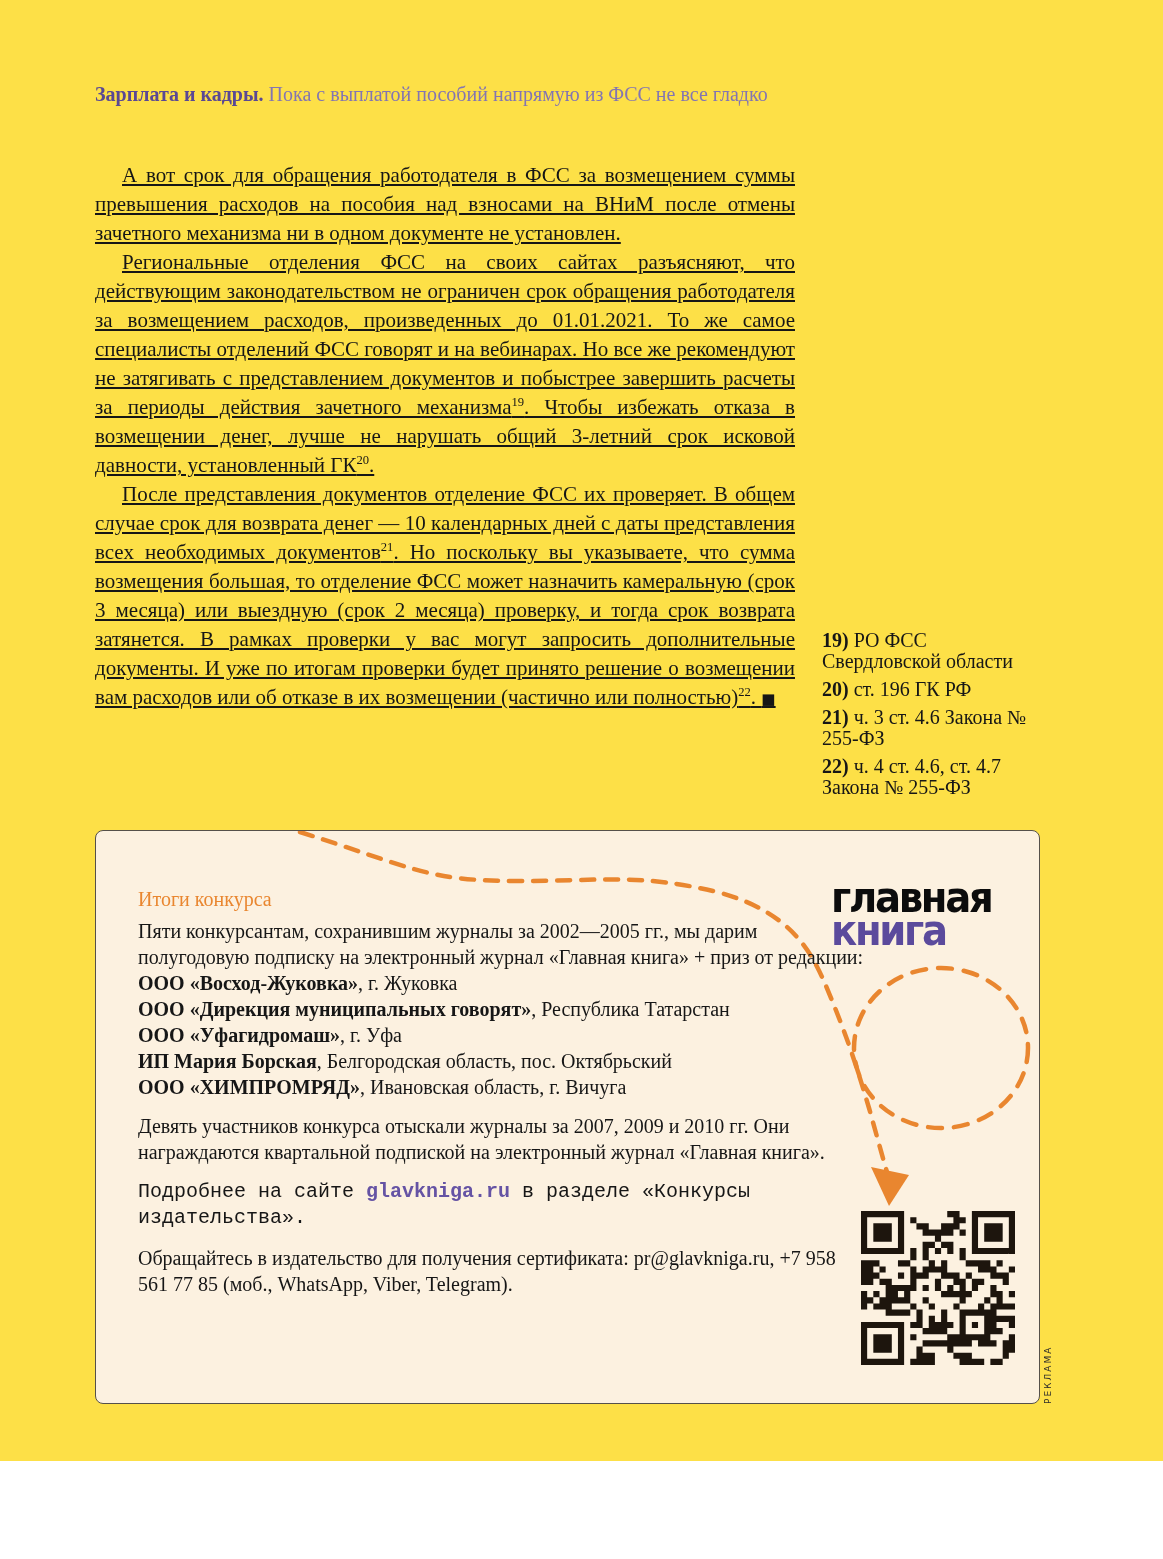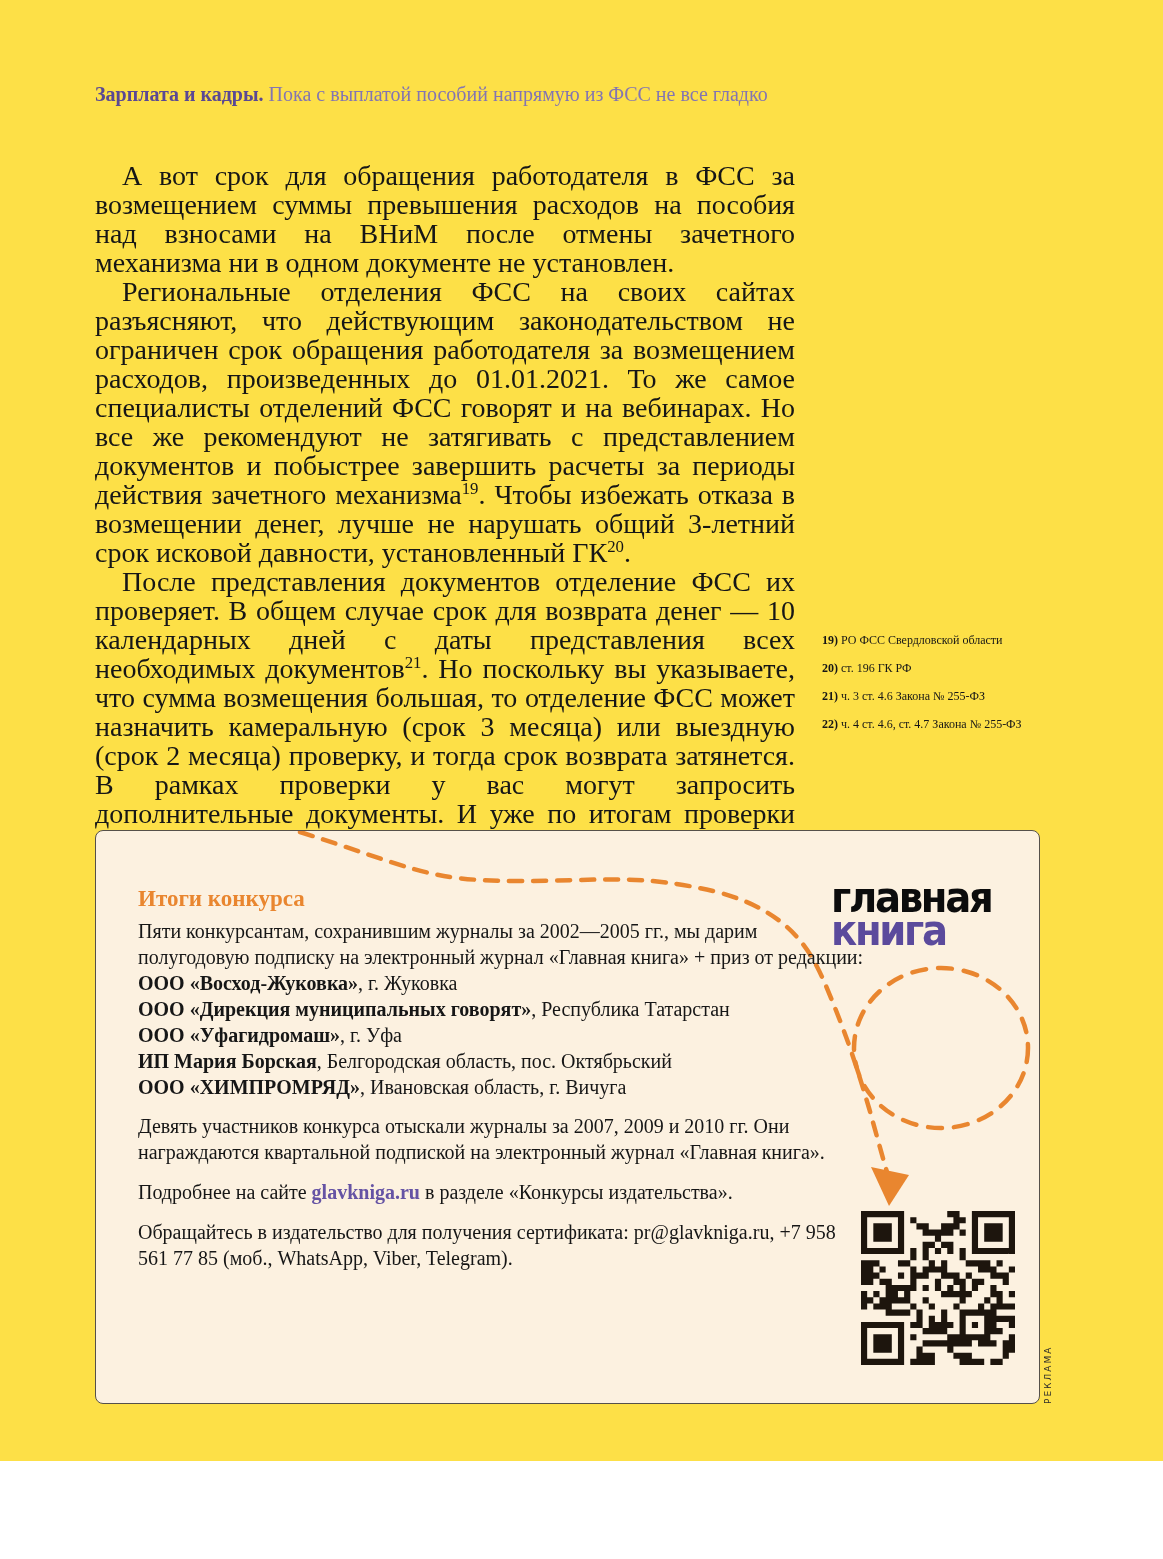--- a/index.html
+++ b/index.html
@@ -25,62 +25,63 @@
   
   .runhead{
     position:absolute;left:95px;top:82px;width:900px;
     font-size:20px;line-height:24px;
   }
   .runhead .rh-bold{font-weight:700;color:var(--purple-bold);}
   .runhead .rh-rest{font-weight:400;color:var(--purple-light);}
   
   .article{
     position:absolute;left:95px;top:161px;width:700px;
-    font-size:28px;line-height:29px;
+    font-size:21px;line-height:29px;
     text-align:justify;
+    text-decoration:underline;
   }
   .article p{text-indent:27px;}
   .article sup{font-size:0.60em;line-height:0;vertical-align:super;}
   .seg-b{font-weight:700;}
   .seg-link{color:var(--link);font-weight:700;}
   .seg-end{font-family:"DejaVu Sans",sans-serif;font-size:0.72em;}
   
   .footnotes{
     position:absolute;left:822px;top:630px;width:228px;
-    font-size:12px;line-height:21px;text-align:left;
+    font-size:20px;line-height:21px;text-align:left;
   }
   .footnote{margin-bottom:7px;}
   .footnote b{font-weight:700;}
   
   .ad-box{
     position:absolute;left:95px;top:830px;width:945px;height:574px;
     background:var(--ad-bg);
     border:1.5px solid #55504a;
     border-radius:8px;
   }
   .ad-doodle{position:absolute;left:0;top:0;width:944px;height:573px;pointer-events:none;}
   .ad-content{
     position:absolute;left:42px;top:54px;width:730px;
     font-size:20px;line-height:26px;text-align:left;
   }
   .ad-kicker{
-    font-size:23px;line-height:28px;font-weight:700;color:var(--orange);
+    font-size:20px;line-height:28px;font-weight:400;color:var(--orange);
     margin-bottom:5px;
   }
   .ad-title{
     font-size:30px;line-height:36px;font-weight:700;color:var(--purple);
     margin-bottom:24px;
   }
   .ad-title .gk-mark{
     font-family:"DejaVu Sans",sans-serif;font-weight:800;
     font-size:29px;letter-spacing:-1px;
   }
   .ad-intro{margin-bottom:8px;}
   .ad-para2{margin-top:13px;}
-  .ad-para3{margin-top:14px;}
+  .ad-para3{margin-top:14px;font-family:Liberation Mono, monospace;}
   .ad-para4{margin-top:14px;}
   
   .gk-logo{
     position:absolute;right:34px;top:50px;text-align:left;
     font-family:"DejaVu Sans",sans-serif;font-weight:800;
   }
   .gk-logo .logo-line{
     display:block;font-size:42px;line-height:33px;letter-spacing:-2.5px;
     transform:scaleX(.92);transform-origin:left top;
   }

